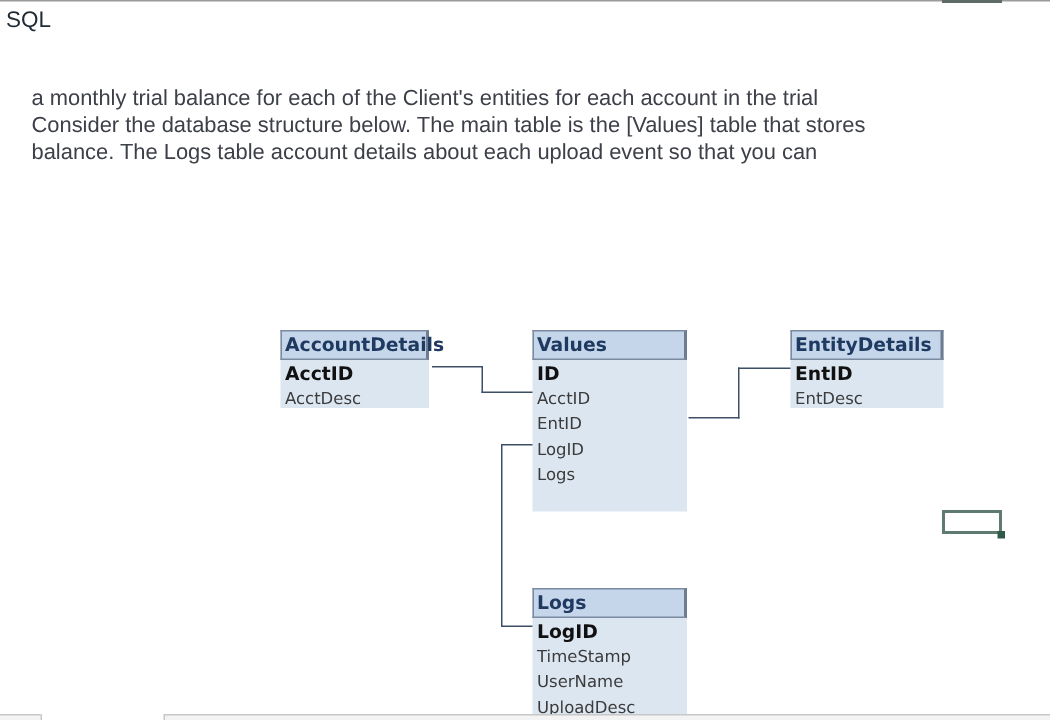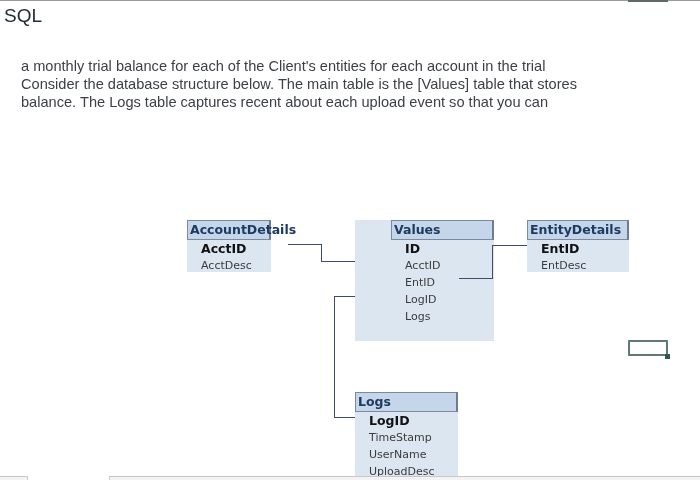--- a/index.html
+++ b/index.html
@@ -1,52 +1,52 @@
 <!DOCTYPE html>
 <html><head>
   <meta charset="utf-8">
   <style>
     html, body { margin:0; padding:0; }
     body { width:700px; height:480px; position:relative; overflow:hidden; background:#ffffff; font-family:"Liberation Sans", sans-serif; }
     .top-border { position:absolute; left:0; top:0; width:700px; height:1px; background:#9a9a9a; }
     .top-tab { position:absolute; left:628px; top:0; width:40px; height:2px; background:#5f6b66; }
-    .sheet-title { position:absolute; left:4px; top:5px; font-size:19px; color:#1f2a33; font-family:"Liberation Sans", sans-serif; }
+    .sheet-title { position:absolute; left:4px; top:5px; font-size:15px; color:#1f2a33; font-family:"Liberation Sans", sans-serif; }
     .intro { position:absolute; left:21px; top:57px; width:640px; color:#3d4048; font-size:14.6px; line-height:18px; }
     .intro-heading { font-weight:bold; color:#3a3d44; }
     .tbl { position:absolute; background:#dce6f1; font-family:"DejaVu Sans", sans-serif; }
     .tbl-header { background:#c5d5ea; border:1px solid #7a8aa0; border-right:2px solid #6e7c90; color:#1f3a60; font-weight:bold; font-size:12.5px; padding:1px 2px; height:16px; line-height:16px; box-sizing:content-box; }
-    .tbl-row { font-size:11px; color:#3b3b3b; height:17px; line-height:17px; padding-left:3px;margin-left:11px; }
+    .tbl-row { font-size:11px; color:#3b3b3b; height:17px; line-height:17px; padding-left:3px; }
     .tbl-row.pk { font-weight:bold; color:#111; font-size:12.5px; }
     .line { position:absolute; background:#3d4f66; }
     .cell-select { position:absolute; left:628px; top:340px; width:40px; height:16px; border:2px solid #5f7a70; box-sizing:border-box; }
     .cell-handle { position:absolute; left:665px; top:354px; width:5px; height:5px; background:#2f5a48; }
     .bottom-bar { position:absolute; left:0; top:476px; width:700px; height:4px; background:#f3f3f3; border-top:1px solid #c8c8c8; }
     .bottom-tab { position:absolute; left:27px; top:476px; width:81px; height:4px; background:#ffffff; border-left:1px solid #c8c8c8; border-right:1px solid #c8c8c8; }
   </style>
 </head>
 <body>
 
 <div class="top-border"></div>
 <div class="top-tab"></div>
 
 <div class="sheet-title">SQL</div>
 
 <div class="intro">
   <div>a monthly trial balance for each of the Client's entities for each account in the trial</div>
   <div>Consider the database structure below.  The main table is the [Values] table that stores</div>
-  <div>balance.  The Logs table captures recent about each upload event so that you can</div>
+  <div>balance.  The Logs table account details about each upload event so that you can</div>
 </div>
 
-<div class="tbl" style="left:187px; top:220px; width:84px; height:52px;">
+<div class="tbl" style="left:187px; top:220px; width:99px; height:52px;">
   <div class="tbl-header">AccountDetails</div>
   <div class="tbl-row pk">AcctID</div>
   <div class="tbl-row">AcctDesc</div>
 </div>
 
-<div class="tbl" style="left:355px; top:220px; width:103px; height:121px;padding-left:36px;">
+<div class="tbl" style="left:355px; top:220px; width:103px; height:121px;">
   <div class="tbl-header">Values</div>
   <div class="tbl-row pk">ID</div>
   <div class="tbl-row">AcctID</div>
   <div class="tbl-row">EntID</div>
   <div class="tbl-row">LogID</div>
   <div class="tbl-row">Logs</div>
 </div>
 
 <div class="tbl" style="left:527px; top:220px; width:102px; height:52px;">
   <div class="tbl-header">EntityDetails</div>

